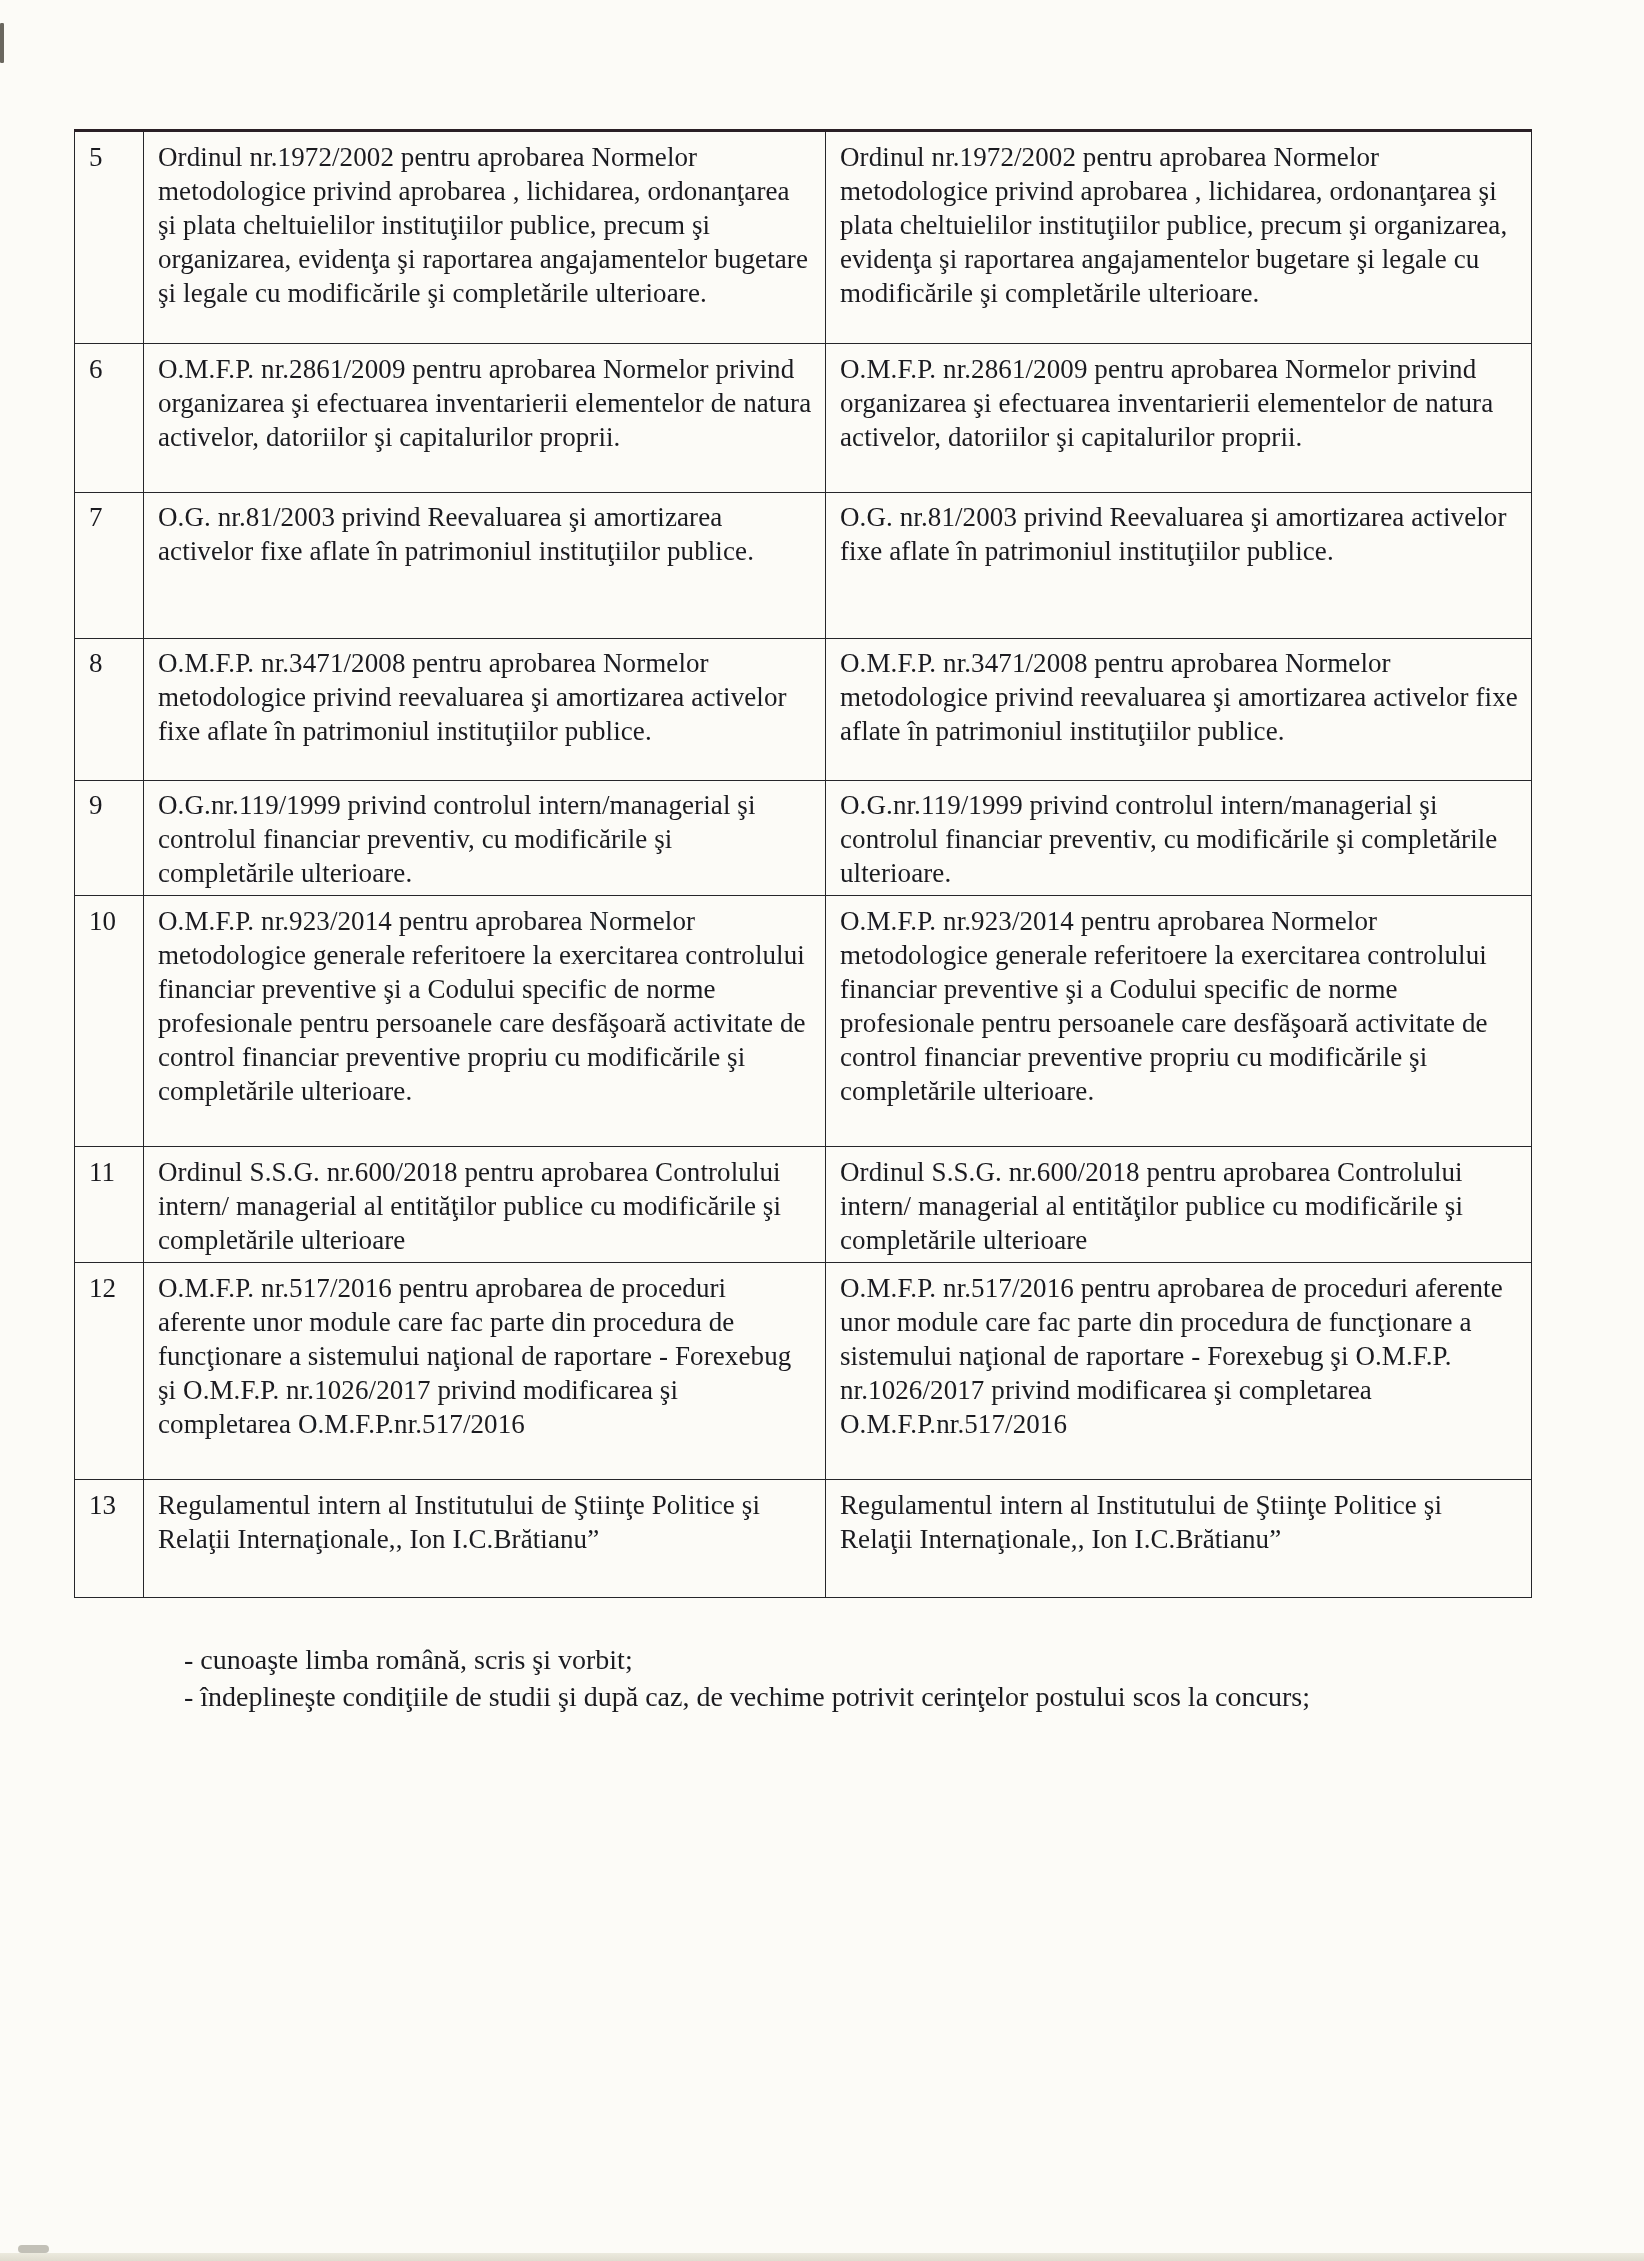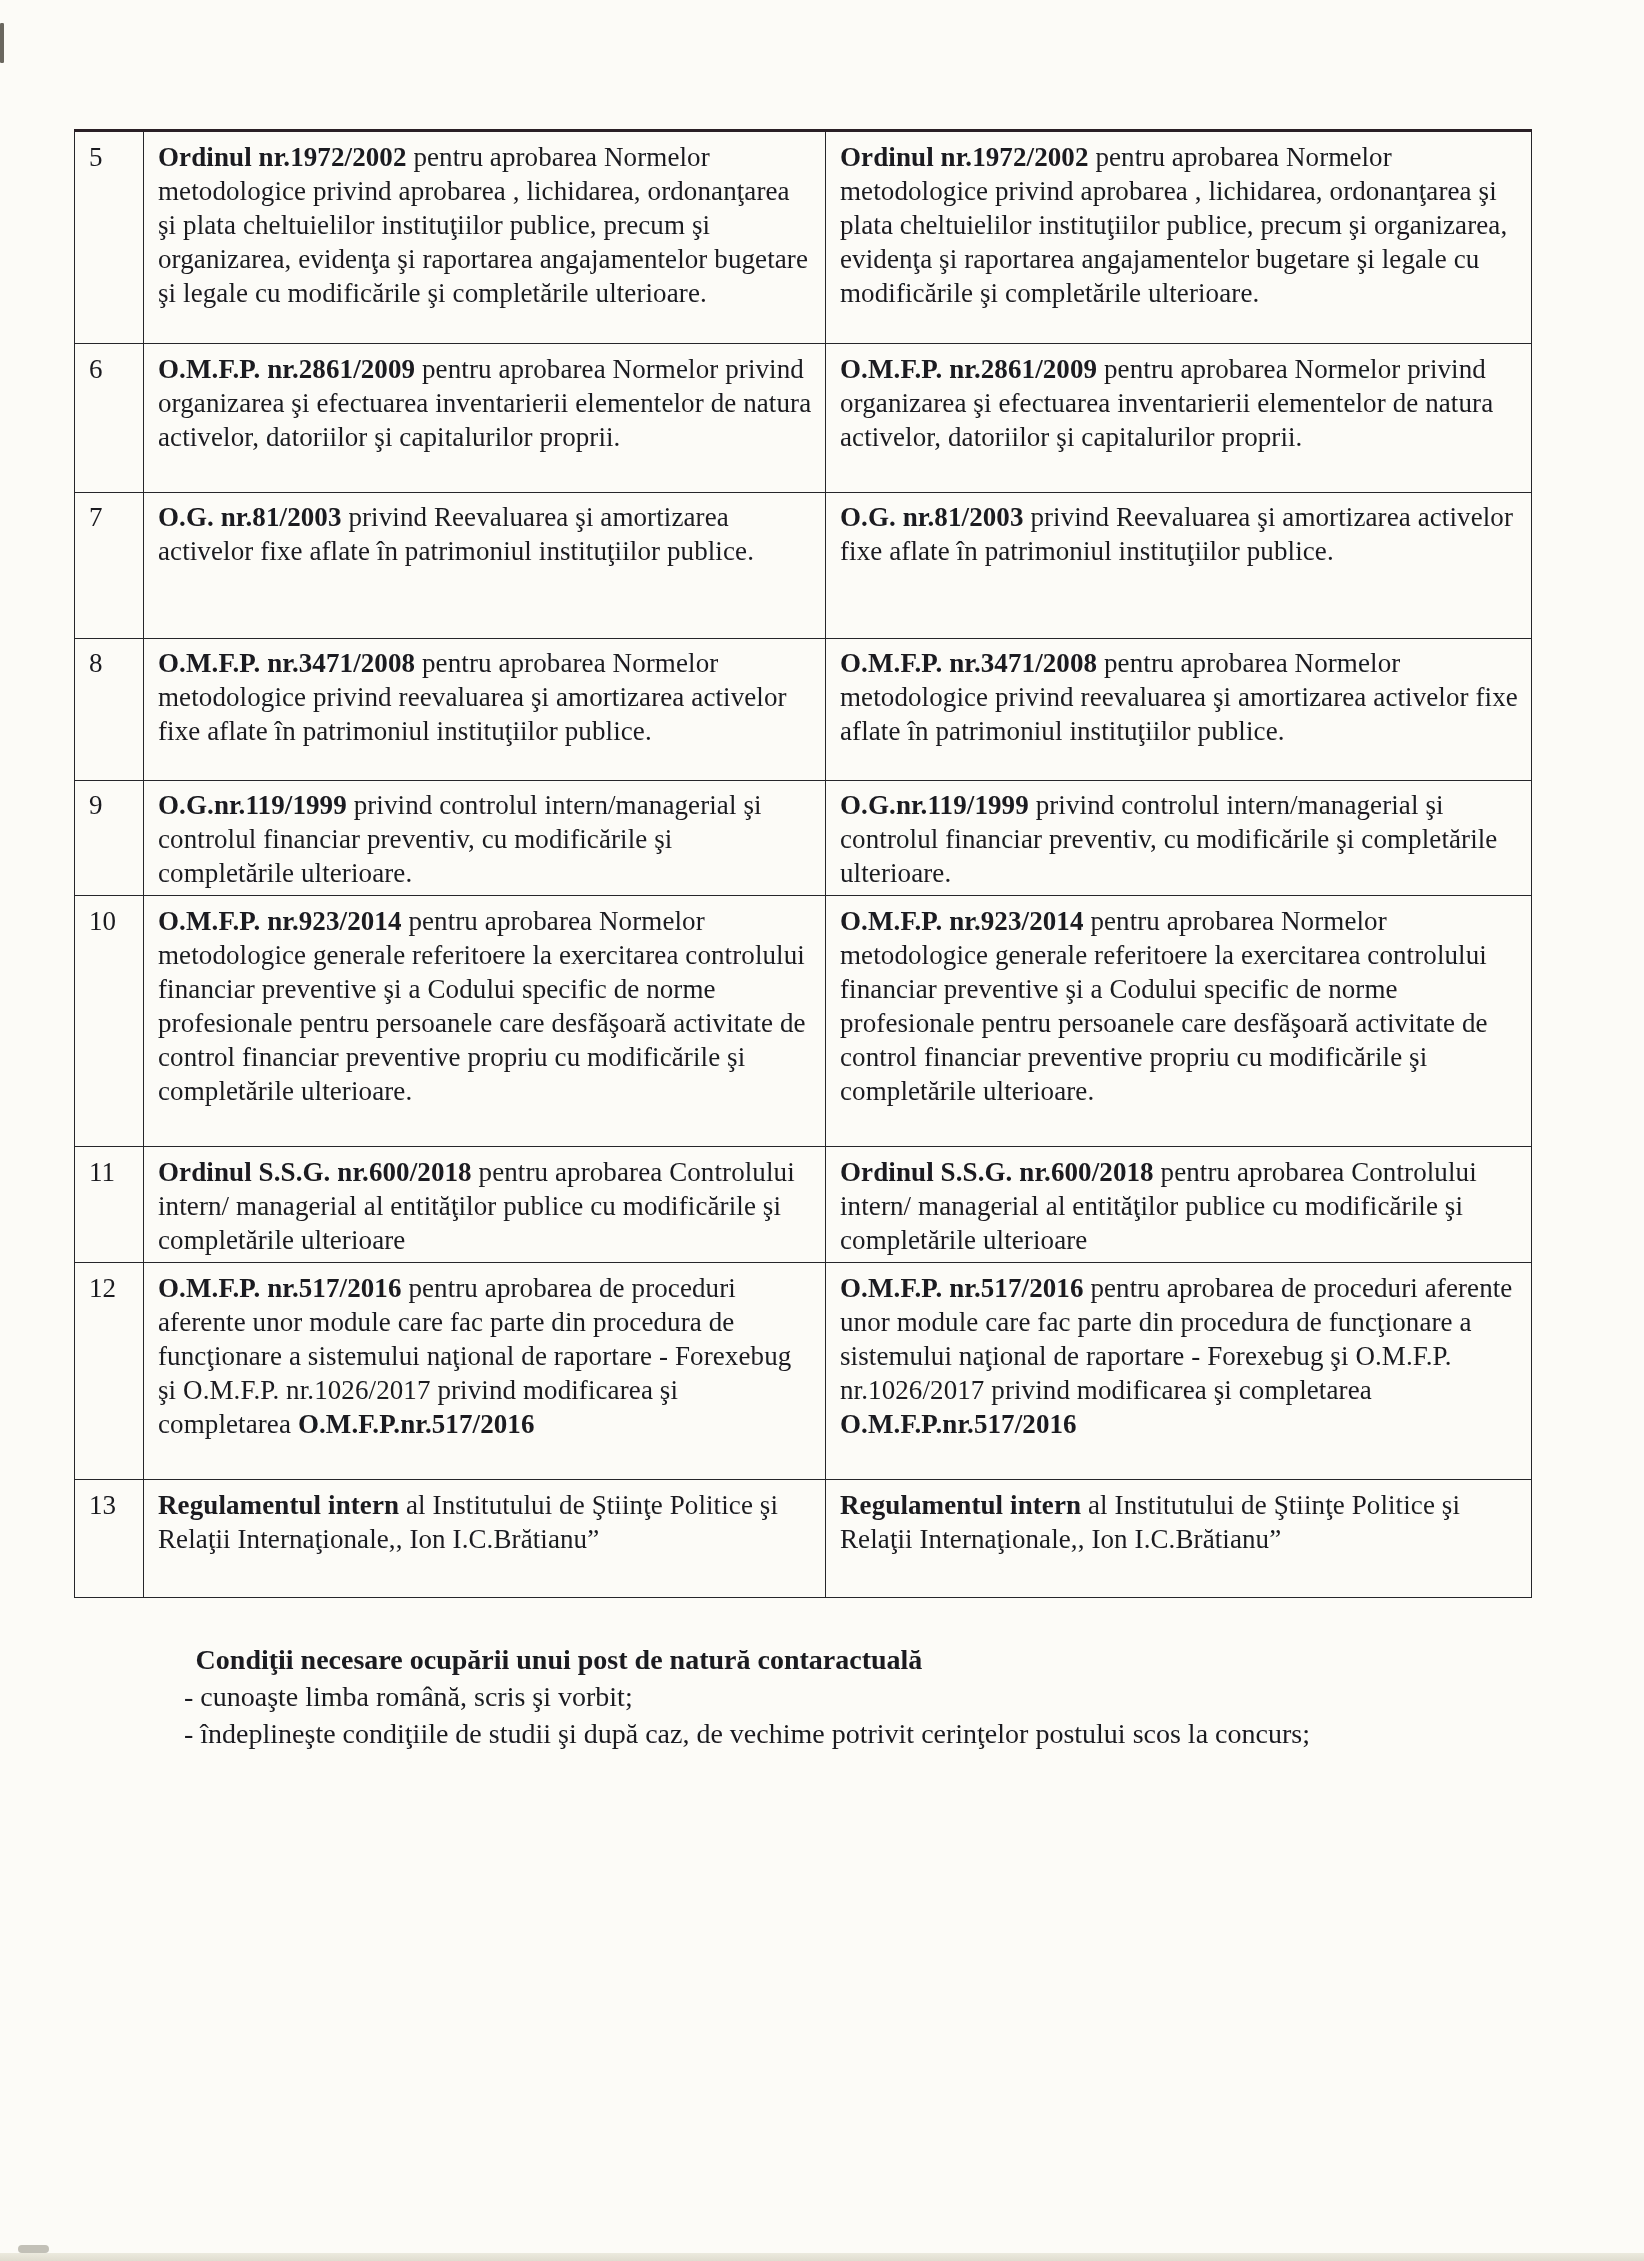--- a/index.html
+++ b/index.html
@@ -21,21 +21,21 @@
   table.lawtable td{
     border:1.9px solid #26262a;
     vertical-align:top;
     padding:7.7px 10.3px 5.2px 14px;
     font-size:27px;
     line-height:34px;
     letter-spacing:0.1px;
   }
   table.lawtable{border-top:3.2px solid #2a2026;}
   td.numcell{padding-left:15.5px;padding-right:2.6px;}
-  td b{font-weight:bold;text-align:right;}
+  td b{font-weight:normal;text-align:right;}
   
   tr.r0 td{height:198px;}
   tr.r1 td{height:135px;}
   tr.r2 td{height:132px;}
   tr.r3 td{height:128px;}
   tr.r4 td{height:102px;}
   tr.r5 td{height:237px;}
   tr.r6 td{height:98px;}
   tr.r7 td{height:203px;}
   tr.r8 td{height:104px;}
@@ -120,21 +120,20 @@
       </tr>
       <tr class="r8">
         <td class="numcell">13</td>
         <td><b>Regulamentul intern</b><span> al Institutului de Ştiinţe Politice şi Relaţii Internaţionale,, Ion I.C.Brătianu”</span></td>
         <td><b>Regulamentul intern</b><span> al Institutului de Ştiinţe Politice şi Relaţii Internaţionale,, Ion I.C.Brătianu”</span></td>
       </tr>
     </tbody>
   </table>
 
   <div class="conditions">
-    <p class="cond-heading">Condiţii necesare ocupării unui post de natură contaractuală</p>
     <p class="cond-item">- cunoaşte limba română, scris şi vorbit;</p>
     <p class="cond-item">- îndeplineşte condiţiile de studii şi după caz, de vechime  potrivit cerinţelor postului scos la concurs;</p>
   </div>
 
   <div class="bottom-smudge"></div>
   <div class="bottom-band"></div>
 
 </div>
 
 

